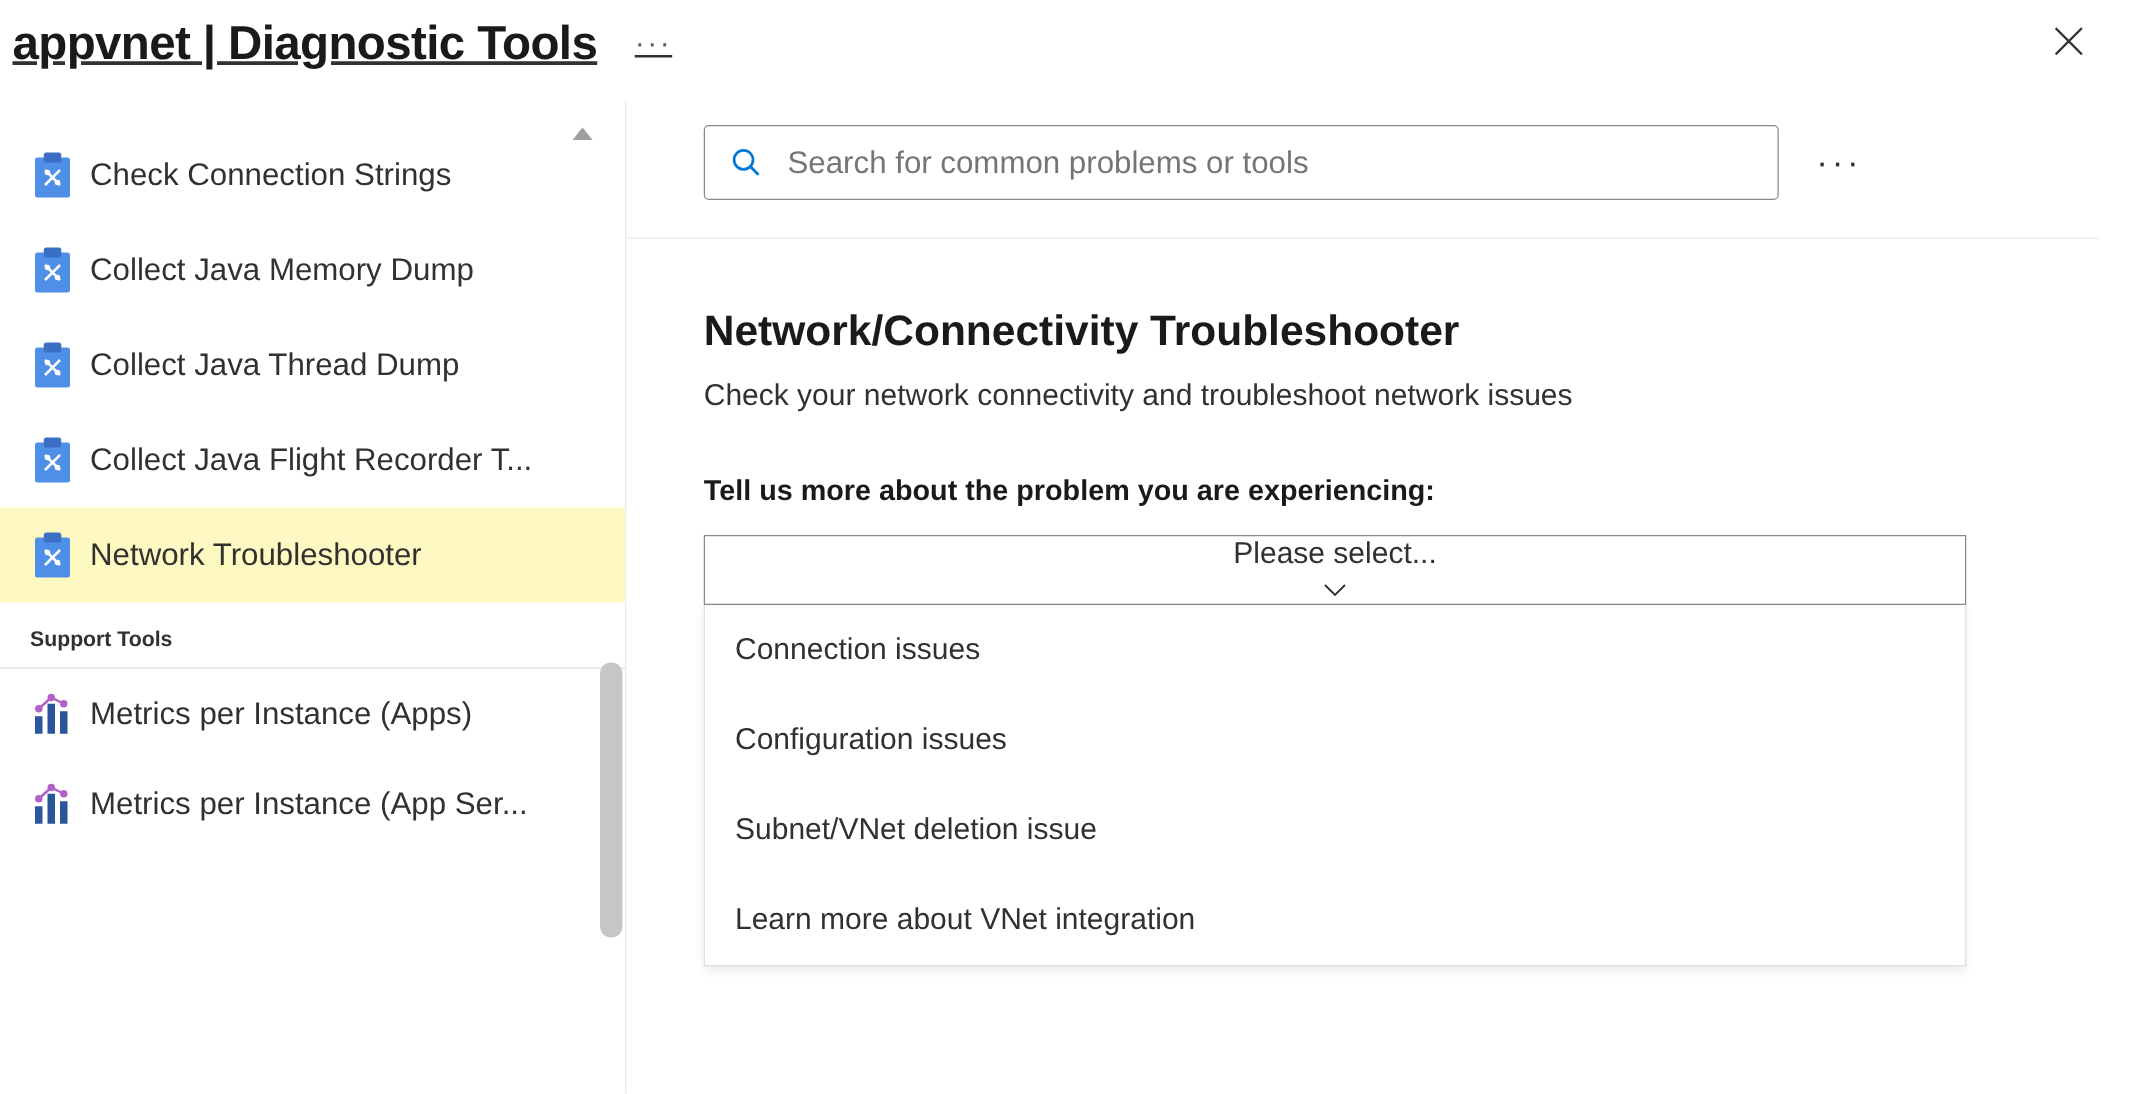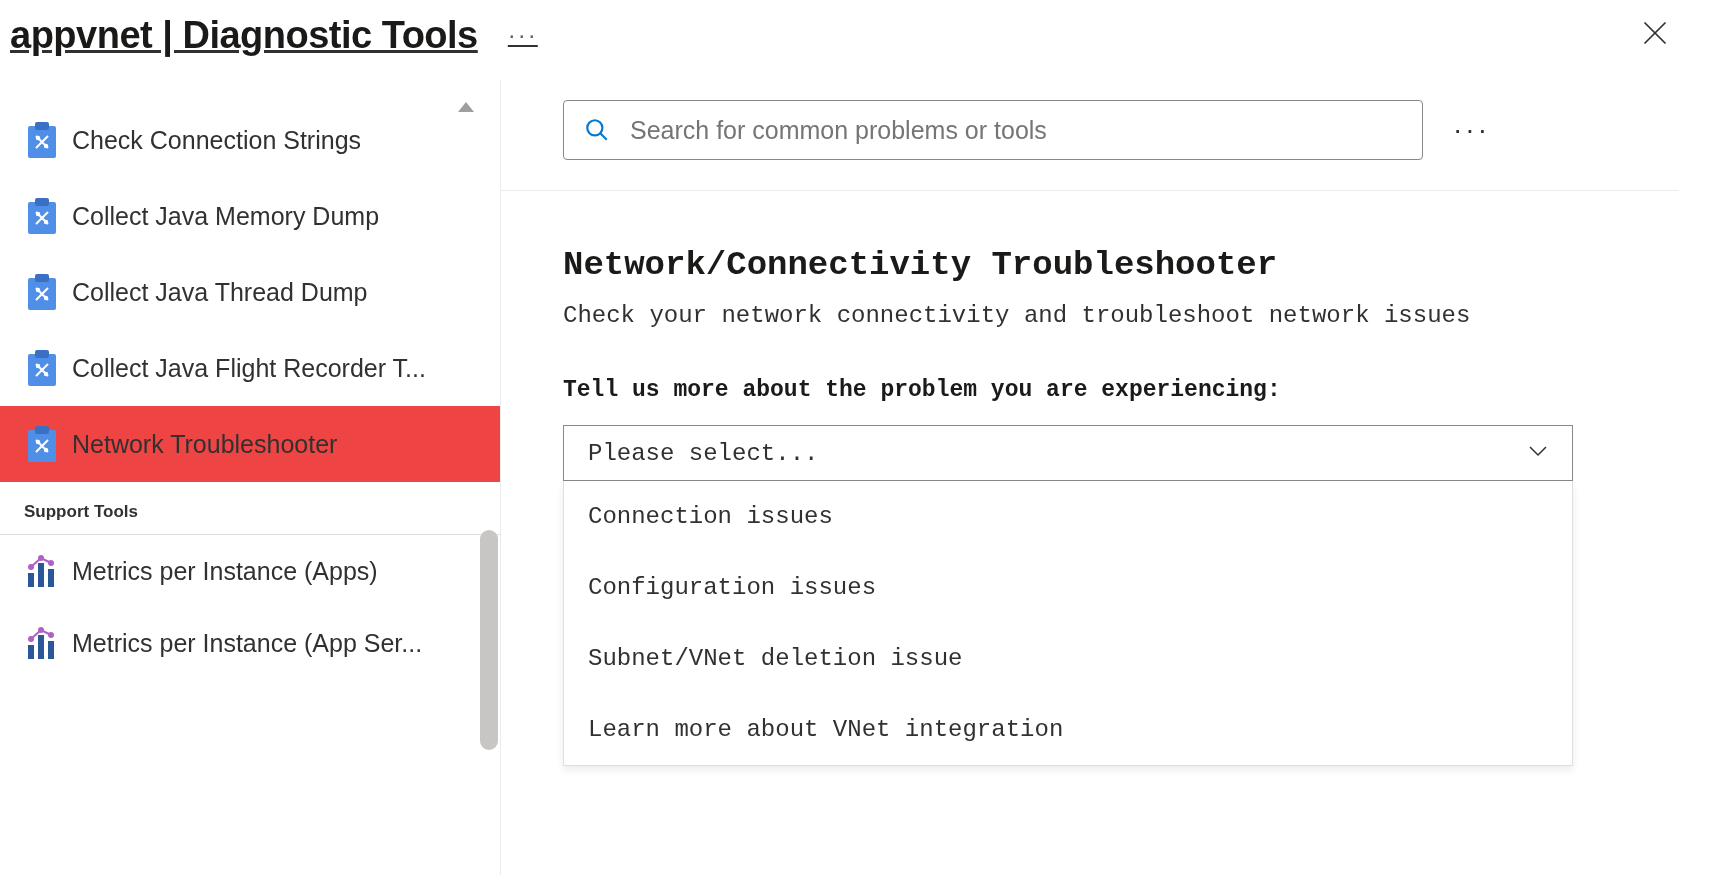--- a/index.html
+++ b/index.html
@@ -63,21 +63,21 @@
     }
     .sidebar-scroll-arrow svg { width: 20px; height: 14px; fill: #a19f9d; }
     .sidebar-item {
       display: flex;
       align-items: center;
       padding: 18px 24px 18px 24px;
       cursor: pointer;
       gap: 12px;
     }
     .sidebar-item.selected {
-      background: #ef4444;
+      background: #fef9c3;
     }
     .sidebar-item-label {
       font-size: 25px;
       color: #323130;
       white-space: nowrap;
       overflow: hidden;
       text-overflow: ellipsis;
       max-width: 380px;
     }
     .sidebar-section-label {
@@ -155,21 +155,20 @@
     }
     .main-ellipsis {
       font-size: 28px;
       color: #323130;
       letter-spacing: 3px;
       cursor: pointer;
     }
     .content-section {
       padding-top: 55px;
       padding-right: 80px;
-      font-family: Liberation Mono, monospace;
     }
     .content-title {
       font-size: 34px;
       font-weight: 600;
       color: #1b1a19;
       margin-bottom: 18px;
     }
     .content-subtitle {
       font-size: 24px;
       color: #323130;
@@ -183,20 +182,21 @@
     }
     .dropdown {
       border: 1px solid #8a8886;
       height: 56px;
       display: flex;
       align-items: center;
       padding: 0 24px;
       cursor: pointer;
       justify-content: space-between;
       width: 1010px;
+      flex-direction: column;
     }
     .dropdown-placeholder {
       font-size: 24px;
       color: #323130;
     }
     .dropdown-chevron svg { width: 20px; height: 12px; }
     .dropdown-list {
       border-left: 1px solid #e1dfdd;
       border-right: 1px solid #e1dfdd;
       border-bottom: 1px solid #e1dfdd;

